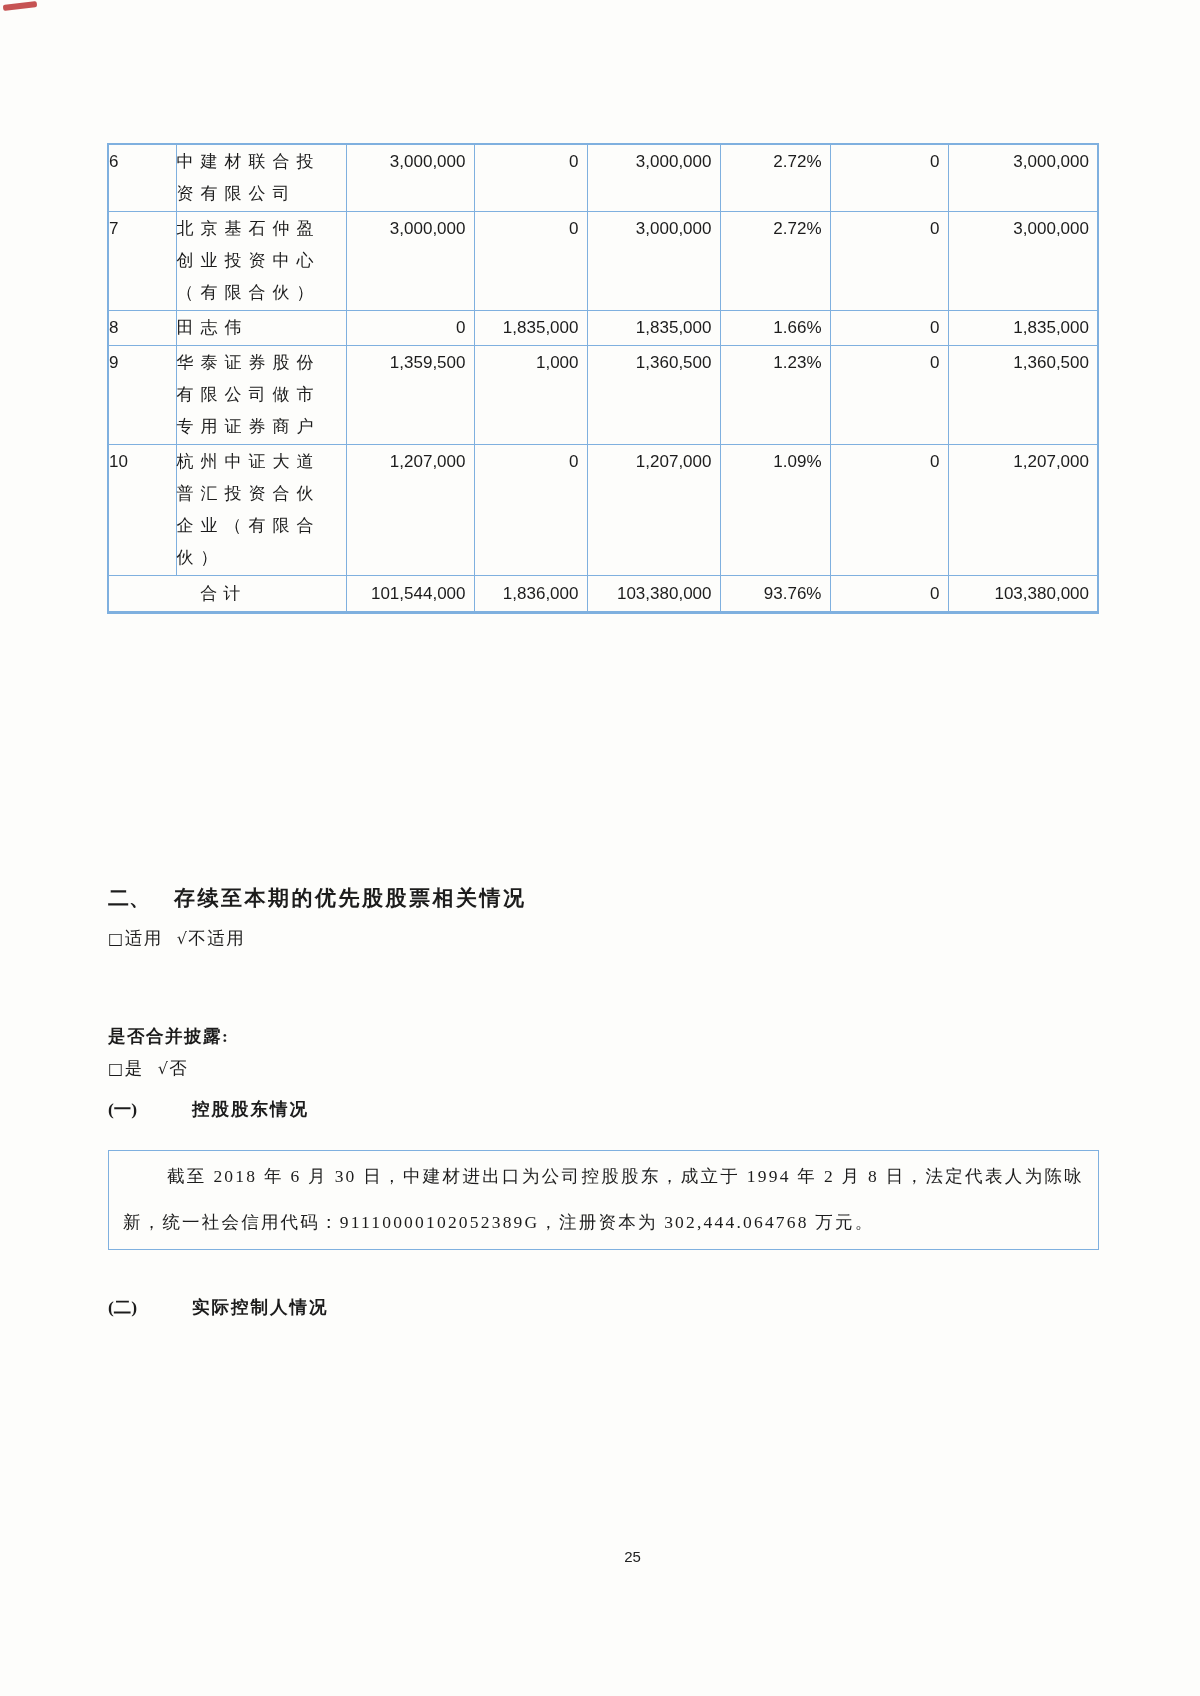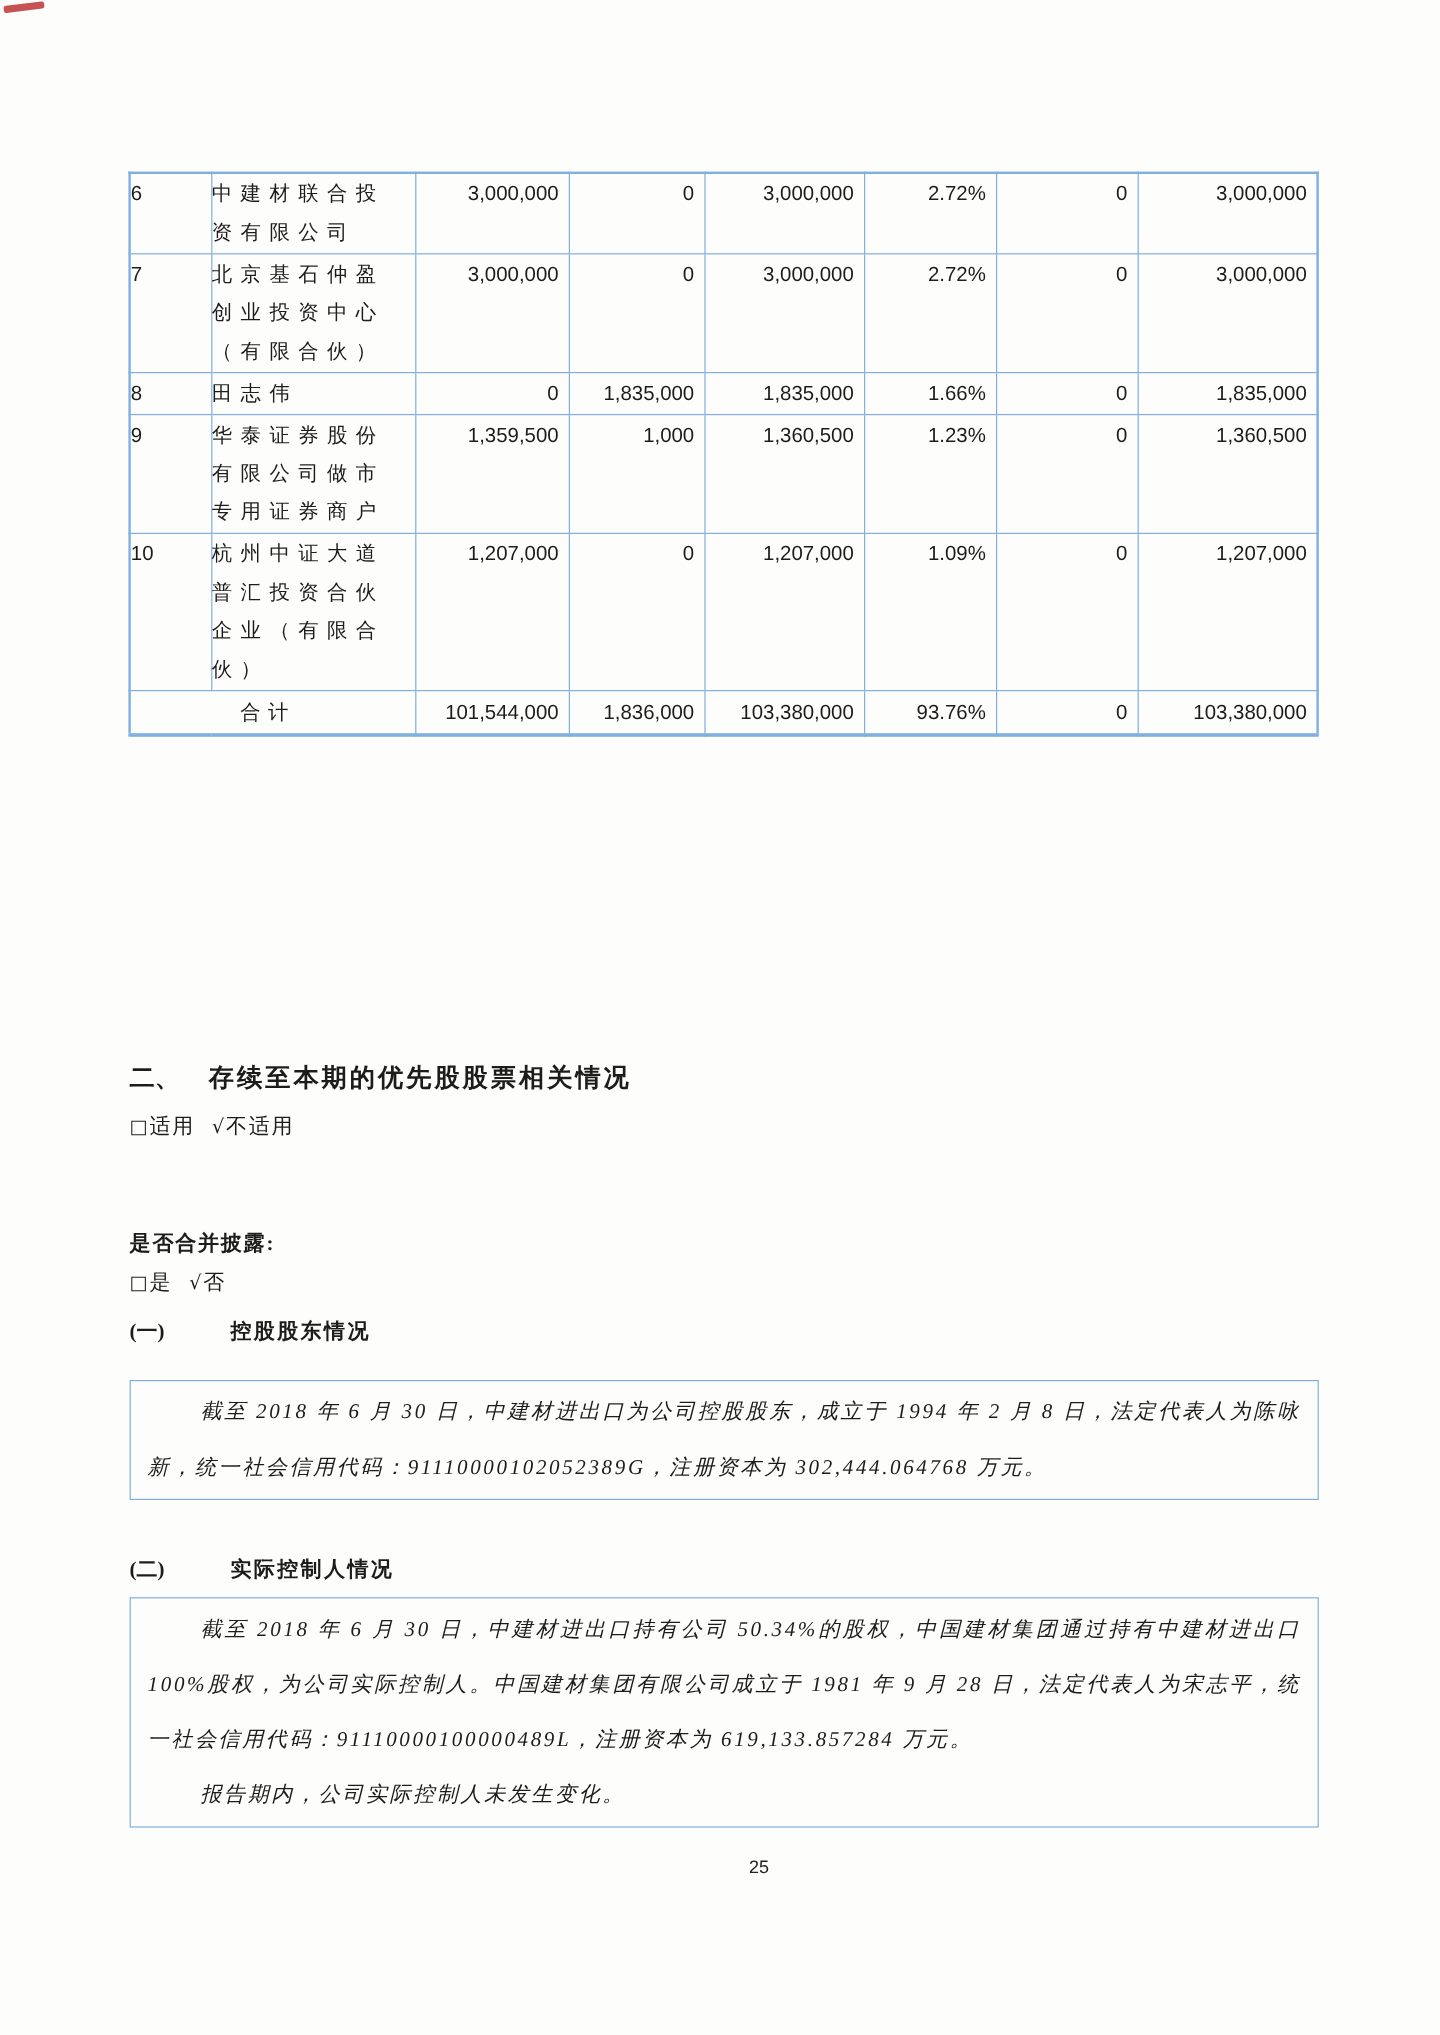--- a/index.html
+++ b/index.html
@@ -59,21 +59,20 @@
   .h-minor .hnum{display:inline-block;width:84px;letter-spacing:0;}
   .bold-label{font-size:17.5px;font-weight:bold;letter-spacing:1.5px;}
   .checkline{font-size:17.5px;letter-spacing:1.5px;}
   .checkline .glyph{font-family:"DejaVu Sans","Liberation Sans",sans-serif;font-size:16px;}
   .checkline .second{margin-left:14px;}
   .text-box{
     width:961px;
     border:1.6px solid var(--table_border,#7fb0df);
     padding:2px 14px 4px 14px;
     background:transparent;
-    font-style:italic;
   }
   .text-box p{
     margin:0;font-size:17.5px;line-height:46px;
     letter-spacing:2.2px;text-indent:44px;text-align:justify;
   }
   .page-num{
     position:absolute;left:108px;top:1548px;width:989px;
     text-align:center;padding-left:60px;box-sizing:border-box;
     font-family:"Liberation Sans","DejaVu Sans",sans-serif;
     font-size:15px;color:#222;
@@ -182,20 +181,16 @@
   </div>
 
   <div class="abs text-box" style="top:1150px">
     <p>截至 2018 年 6 月 30 日，中建材进出口为公司控股股东，成立于 1994 年 2 月 8 日，法定代表人为陈咏新，统一社会信用代码：91110000102052389G，注册资本为 302,444.064768 万元。</p>
   </div>
 
   <div class="abs h-minor" style="top:1295px">
     <span class="hnum">(二)</span><span>实际控制人情况</span>
   </div>
 
-  <div class="abs text-box" style="top:1331px">
-    <p>截至 2018 年 6 月 30 日，中建材进出口持有公司 50.34%的股权，中国建材集团通过持有中建材进出口 100%股权，为公司实际控制人。中国建材集团有限公司成立于 1981 年 9 月 28 日，法定代表人为宋志平，统一社会信用代码：91110000100000489L，注册资本为 619,133.857284 万元。</p>
-    <p>报告期内，公司实际控制人未发生变化。</p>
-  </div>
 
   <div class="page-num">25</div>
 
 </div>
 
 </body></html>

